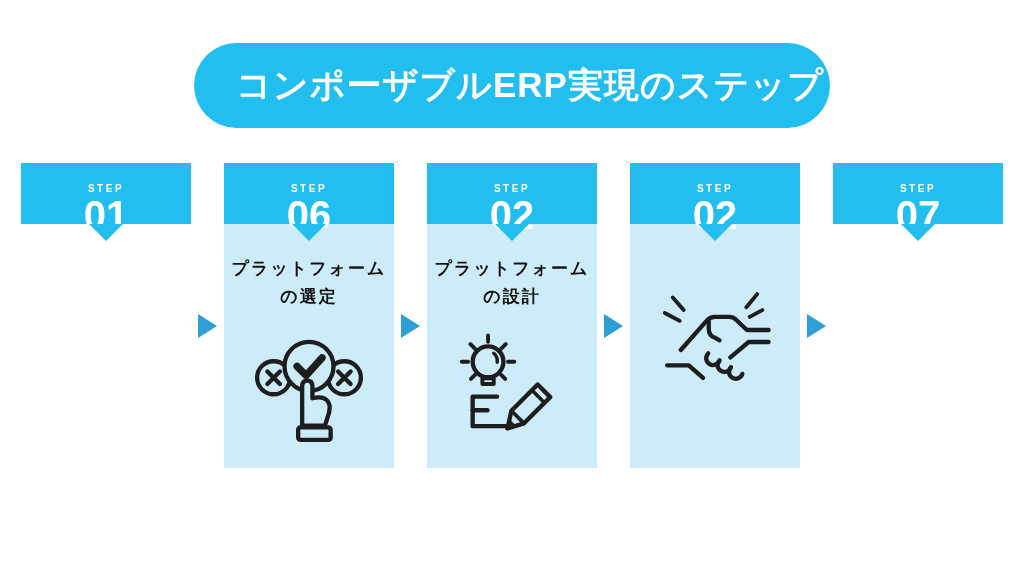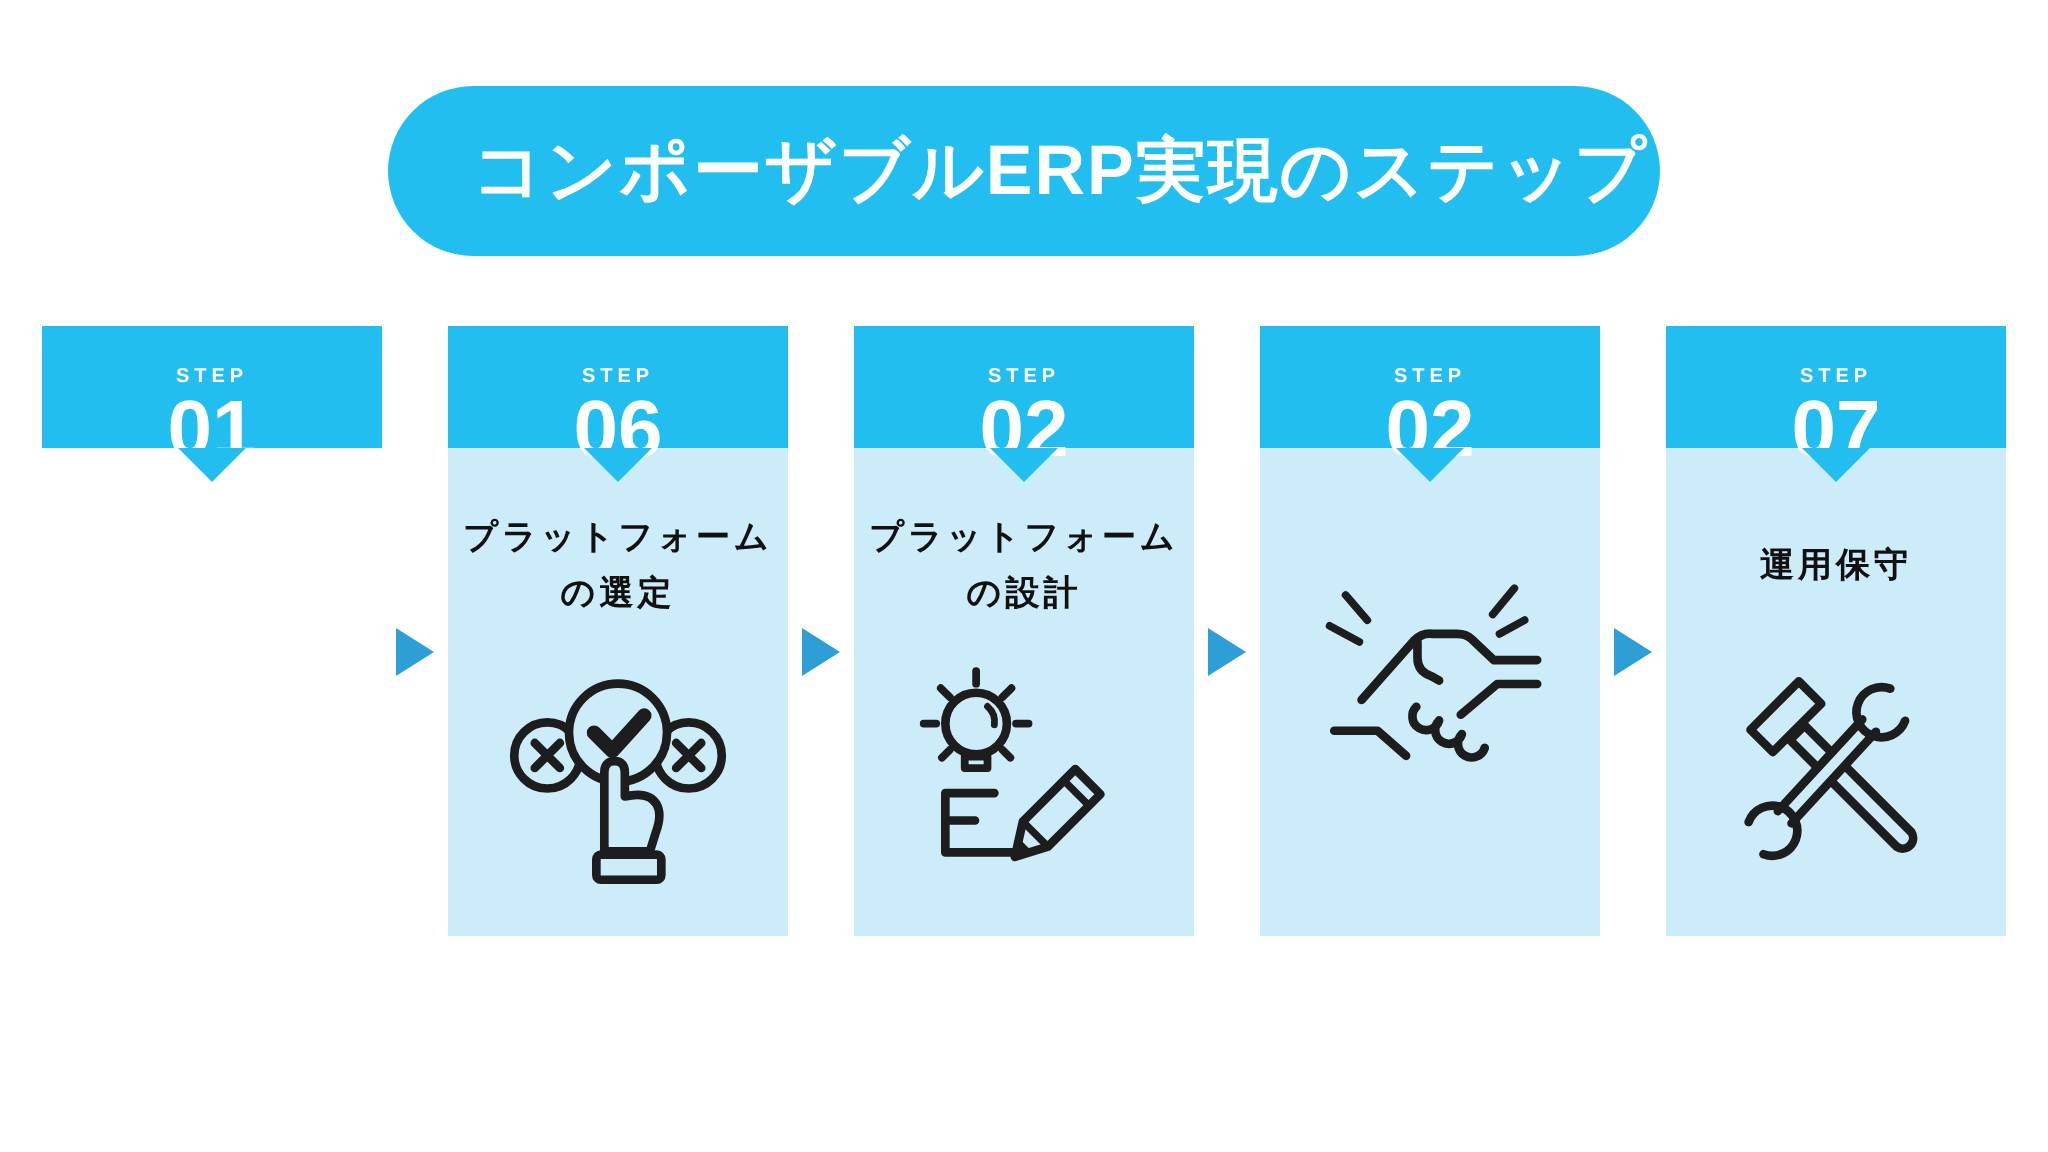--- a/index.html
+++ b/index.html
@@ -199,32 +199,15 @@
   <div class="arrow-slot">
       <div class="arrow"></div>
     </div>
 
   <div class="step-card">
     <div class="card-header">
       <div class="step-label">STEP</div>
       <div class="step-number">07</div>
       <div class="notch"></div>
     </div>
-    <div class="card-body">
-      <div class="card-title">
-        <span>運用保守</span>
-      </div>
-      <div class="icon-wrap">
-        <svg class="icon" viewBox="0 0 100 100" aria-hidden="true">
-
-          <path class="ink-fill" d="M36.2,27.8 L83,74.6 A4.6,4.6 0 0 1 76.6,81 L29.8,34.2 Z"></path>
-          <path class="ink-fill" d="M33.7,8.5 L43.5,18.3 L22.3,39.5 L12.5,29.7 Z"></path>
-
-          <path class="bgfill" d="M67.5,30.6 L30.5,70.8 L24.5,65.4 L61.5,25.2 Z"></path>
-          <path class="ink" d="M67.5,30.6 L30.5,70.8 M61.5,25.2 L24.5,65.4"></path>
-          <path class="ink" d="M73.8,11.7 A11,11 0 1 0 80.3,25.8"></path>
-          <path class="ink" d="M18.2,84.3 A11,11 0 1 0 11.7,70.2"></path>
-        </svg>
-      </div>
-    </div>
   </div>
 
 </div>
 
 </body></html>

